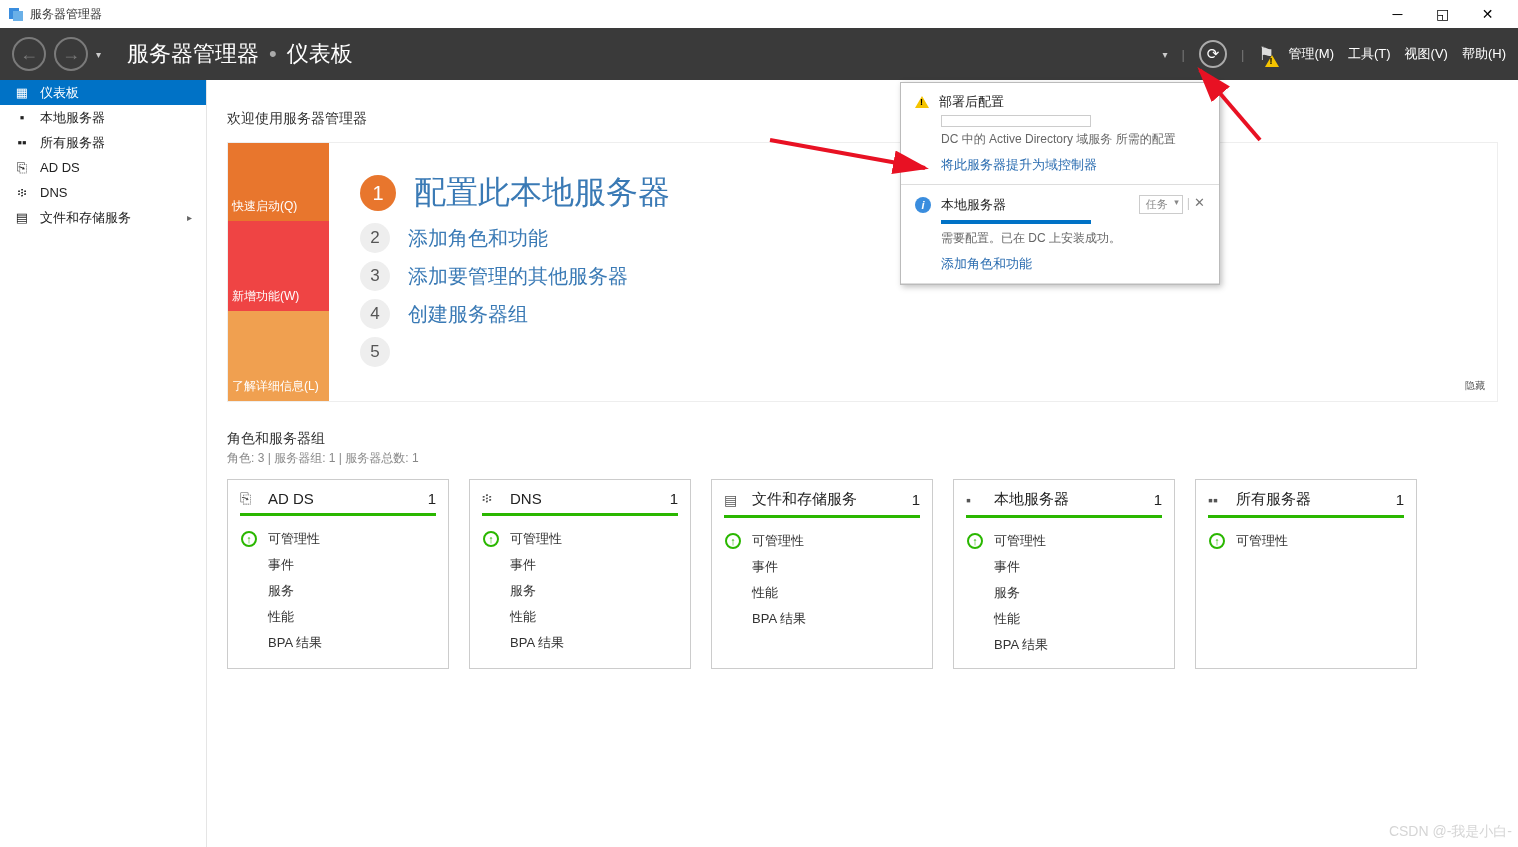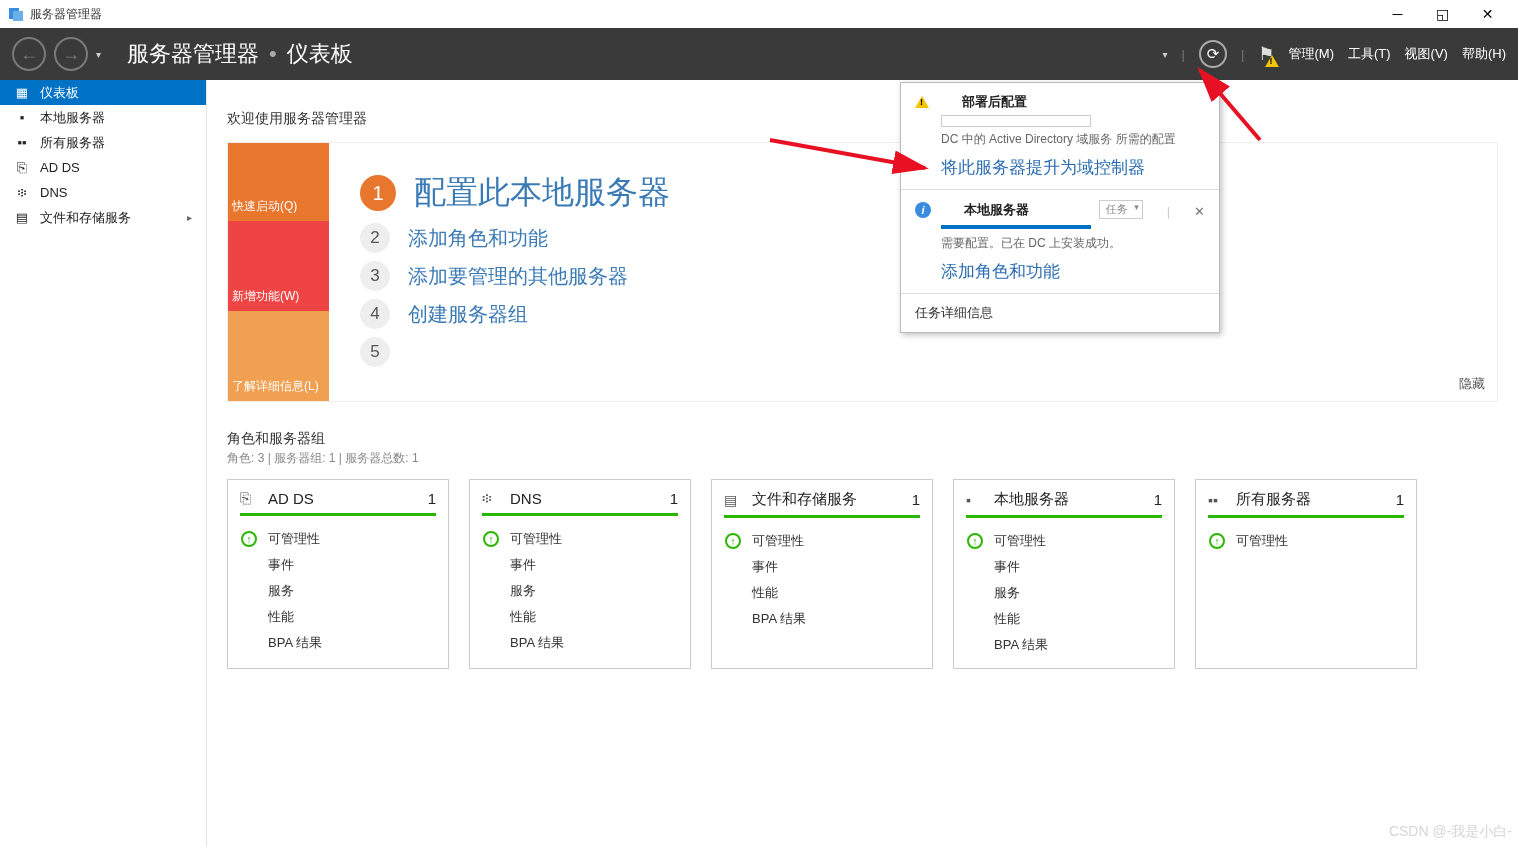--- a/index.html
+++ b/index.html
@@ -49,46 +49,46 @@
 .tile.t1 { background: #e8762d; height: 78px; flex: none; }
 .tile.t2 { background: #ef4444; height: 90px; flex: none; }
 .tile.t3 { background: #f0a050; height: 90px; flex: none; text-align: right; }
 
 .tasks { flex: 1; padding: 20px 30px; position: relative; }
 .task-row { display: flex; align-items: center; gap: 18px; margin: 8px 0; }
 .num-circle { width: 30px; height: 30px; border-radius: 50%; display: flex; align-items: center; justify-content: center; font-size: 17px; color: #555; background: #eee; }
 .num-circle.big { width: 36px; height: 36px; background: #e8762d; color: #fff; font-size: 20px; }
 .task-text { font-size: 20px; color: #3a7ab5; }
 .task-text.big { font-size: 32px; }
-.hide-link { position: absolute; right: 12px; bottom: 8px; font-size: 13px; color: #555; margin-left: 32px; }
+.hide-link { position: absolute; right: 12px; bottom: 8px; font-size: 10px; color: #555; margin-left: 32px; }
 
 
 .roles-title { font-size: 14px; color: #333; margin-bottom: 2px; }
 .roles-sub { font-size: 12px; color: #888; margin-bottom: 12px; }
 .roles-grid { display: flex; gap: 20px; flex-wrap: wrap; }
 .role-card { width: 222px; border: 1px solid #ccc; padding: 10px 12px; }
 .role-head { display: flex; align-items: center; gap: 10px; padding-bottom: 6px; border-bottom: 3px solid #2ab700; margin-bottom: 10px; }
 .role-icon { width: 18px; font-size: 14px; color: #555; }
 .role-name { font-size: 15px; color: #222; flex: 1; }
 .role-count { font-size: 15px; color: #222; }
 .role-stat { display: flex; align-items: center; gap: 10px; padding: 4px 0; font-size: 13px; color: #333; }
 .stat-icon { width: 18px; height: 18px; display: flex; align-items: center; justify-content: center; }
 .stat-icon.up { color: #2ab700; }
 .stat-label { color: #333; }
 
 
 .notif-popup { position: absolute; top: 82px; left: 900px; width: 320px; background: #fff; border: 1px solid #bbb; box-shadow: 2px 2px 6px rgba(0,0,0,0.25); z-index: 50; }
 .notif-sec { padding: 10px 14px; border-bottom: 1px solid #ddd; }
 .notif-row { display: flex; align-items: center; gap: 10px; font-size: 13px; }
-.notif-title { font-weight: bold; color: #222; margin-left: 23px; }
+.notif-title { font-weight: normal; color: #222; }
 .notif-desc { font-size: 12px; color: #666; margin-top: 4px; margin-left: 26px; }
-.notif-link { font-size: 17px; color: #2a6cb0; margin-top: 8px; margin-left: 26px; display: block; }
+.notif-link { font-size: 13px; color: #2a6cb0; margin-top: 8px; margin-left: 26px; display: block; }
 .prog-line { height: 4px; background: #0072c6; margin: 6px 0 6px 26px; width: 150px; }
 .white-box { height: 12px; border: 1px solid #ccc; margin: 4px 0 4px 26px; width: 150px; background: #fff; }
-.notif-actions { display: flex; align-items: flex-end; gap: 24px; margin-left: auto; }
+.notif-actions { display: flex; align-items: flex-start; gap: 4px; margin-left: auto; }
 .task-dd { border: 1px solid #ccc; font-size: 11px; padding: 1px 14px 1px 6px; color: #888; position: relative; }
 .task-dd::after { content: "▾"; position: absolute; right: 3px; font-size: 9px; }
 .close-x { color: #777; font-size: 13px; cursor: default; }
 .notif-footer { padding: 10px 14px; font-size: 13px; color: #333; }
 
 
 .arrow-svg { position: absolute; z-index: 100; pointer-events: none; }
 
 
 .watermark { position: absolute; bottom: 6px; right: 6px; color: #d5d5d5; font-size: 14px; }
@@ -354,21 +354,20 @@
       <div class="notif-actions">
         <span class="task-dd">任务</span>
         <span style="color:#ccc">|</span>
         <span class="close-x">✕</span>
       </div>
     </div>
     <div class="prog-line"></div>
     <div class="notif-desc">需要配置。已在 DC 上安装成功。</div>
     <a class="notif-link">添加角色和功能</a>
   </div>
-  <div class="notif-footer">任务详细信息</div>
 </div>
 
 <svg class="arrow-svg" style="top:60px;left:1140px" width="140" height="90">
   <defs>
       <marker id="ah1" markerWidth="10" markerHeight="10" refX="8" refY="3" orient="auto">
         <path d="M0,0 L9,3 L0,6 Z" fill="#e81123"></path>
       </marker>
     </defs>
   <line x1="120" y1="80" x2="60" y2="10" stroke="#e81123" stroke-width="4" marker-end="url(#ah1)"></line>
 </svg>

